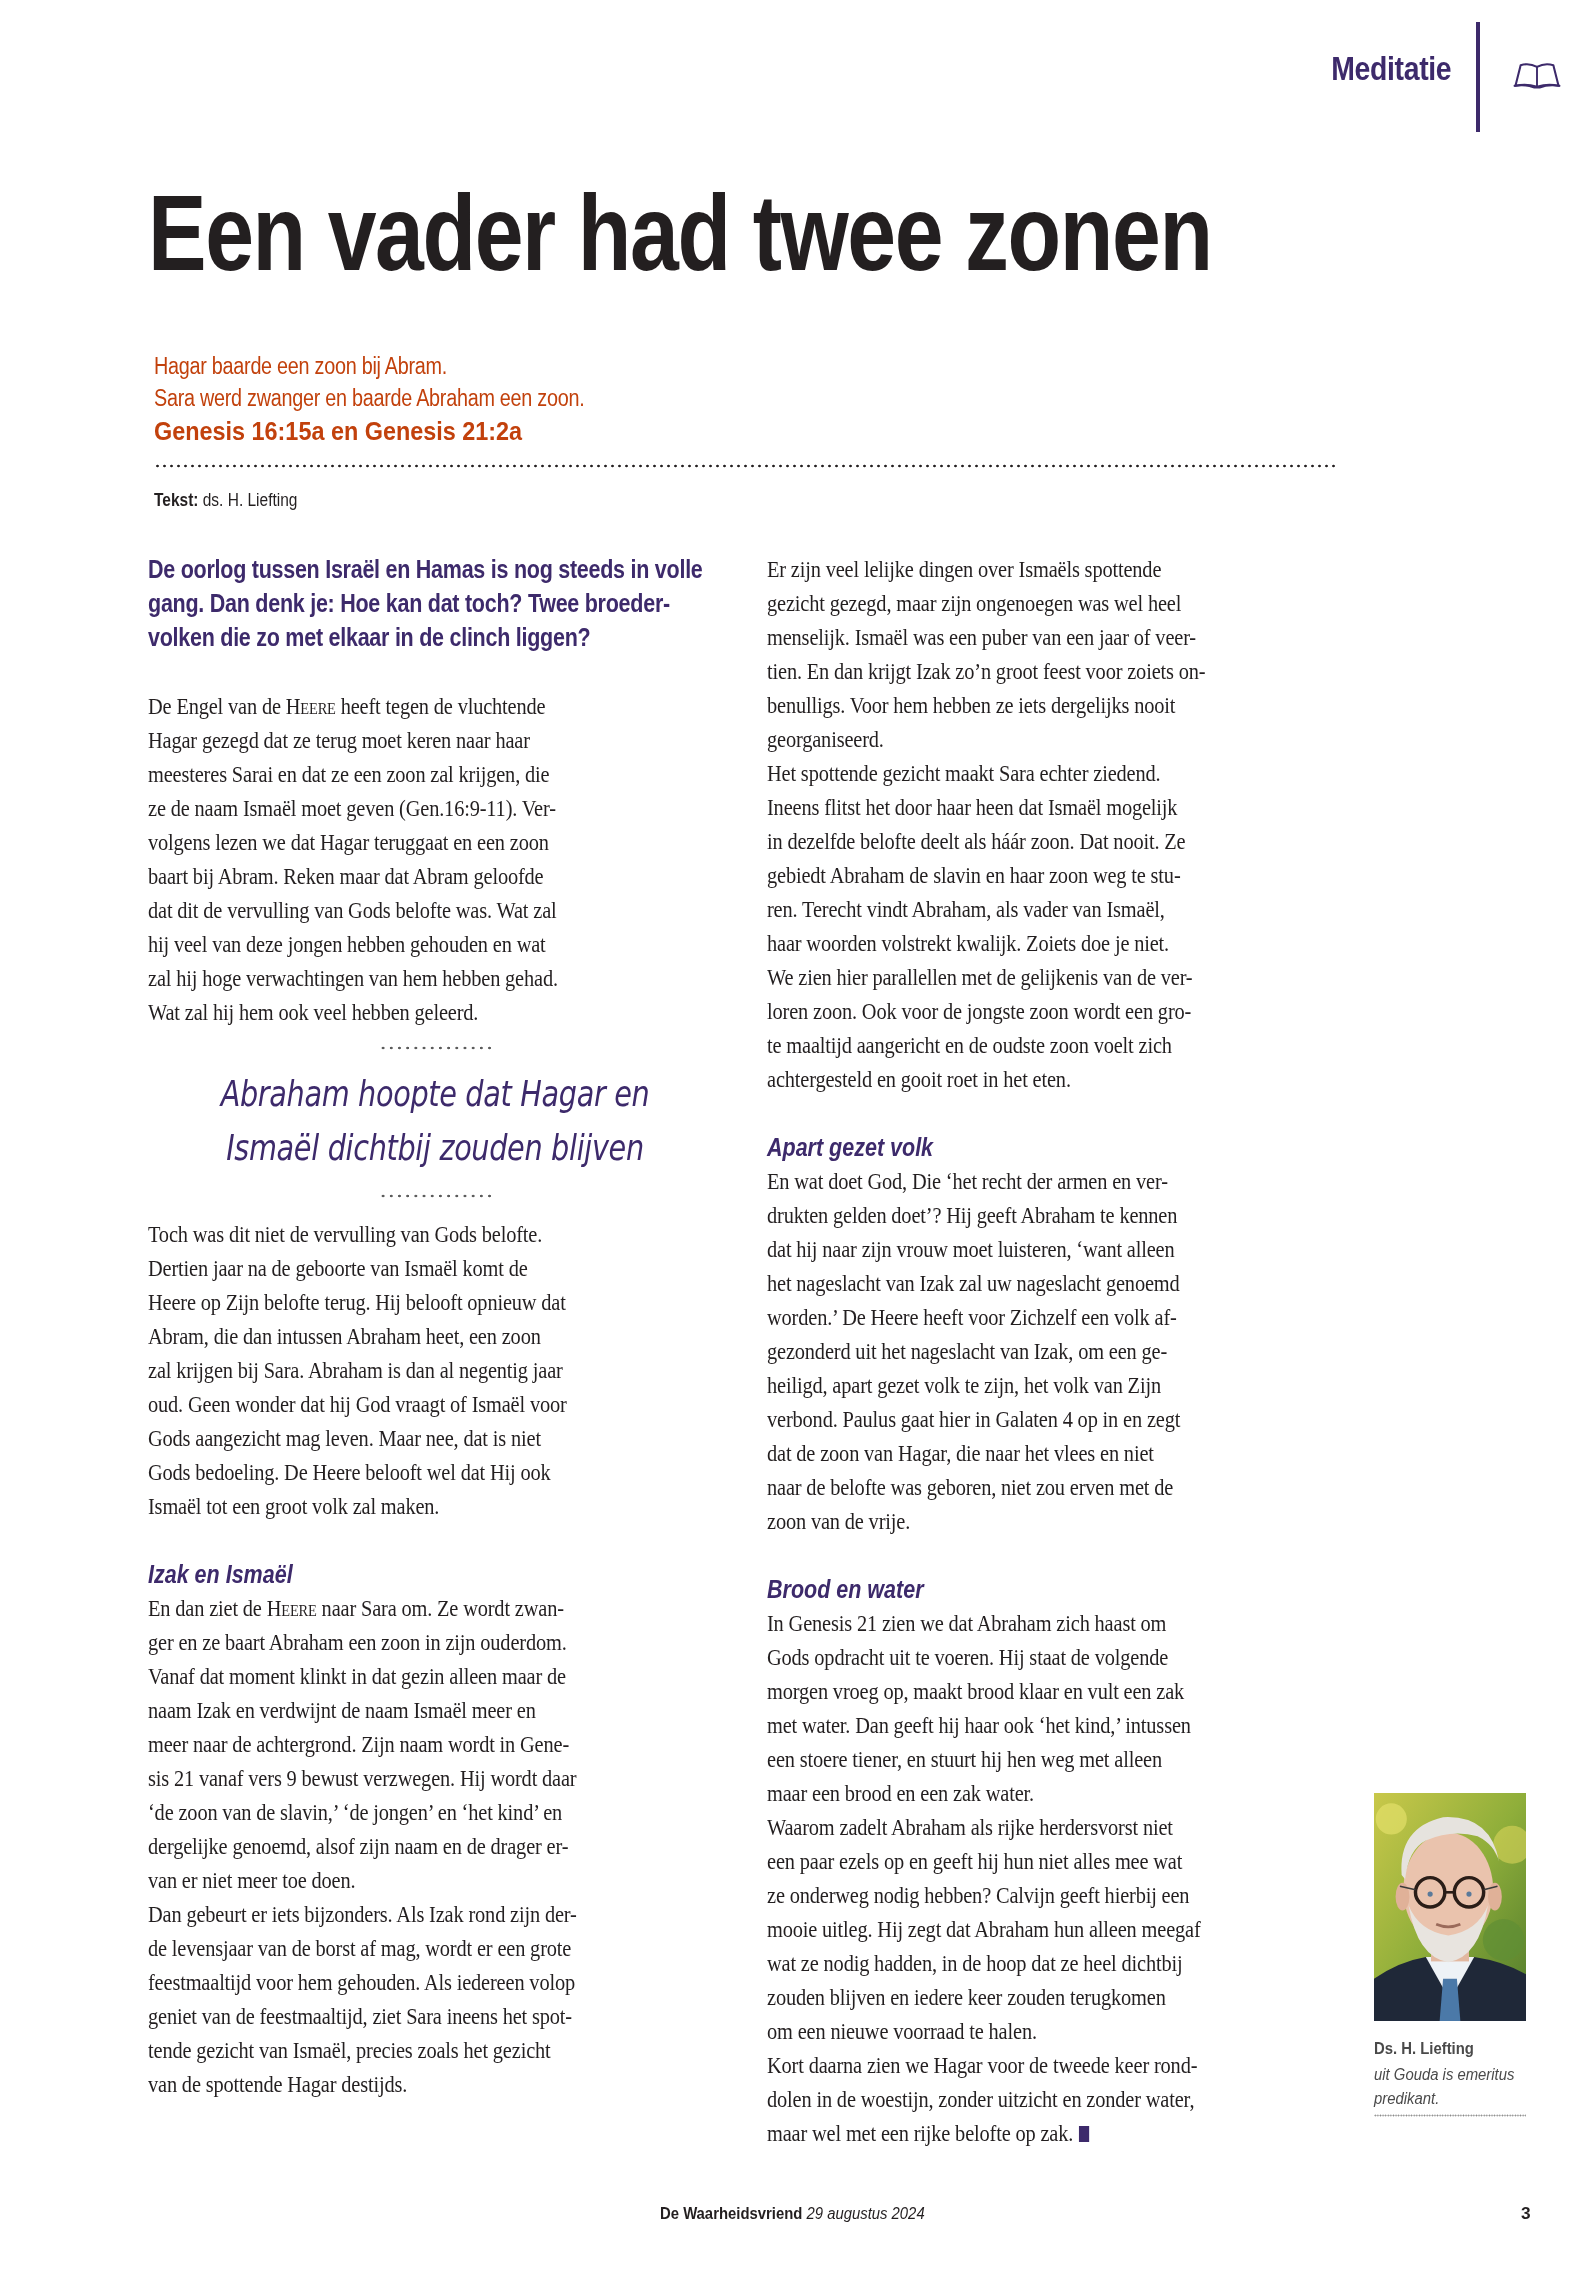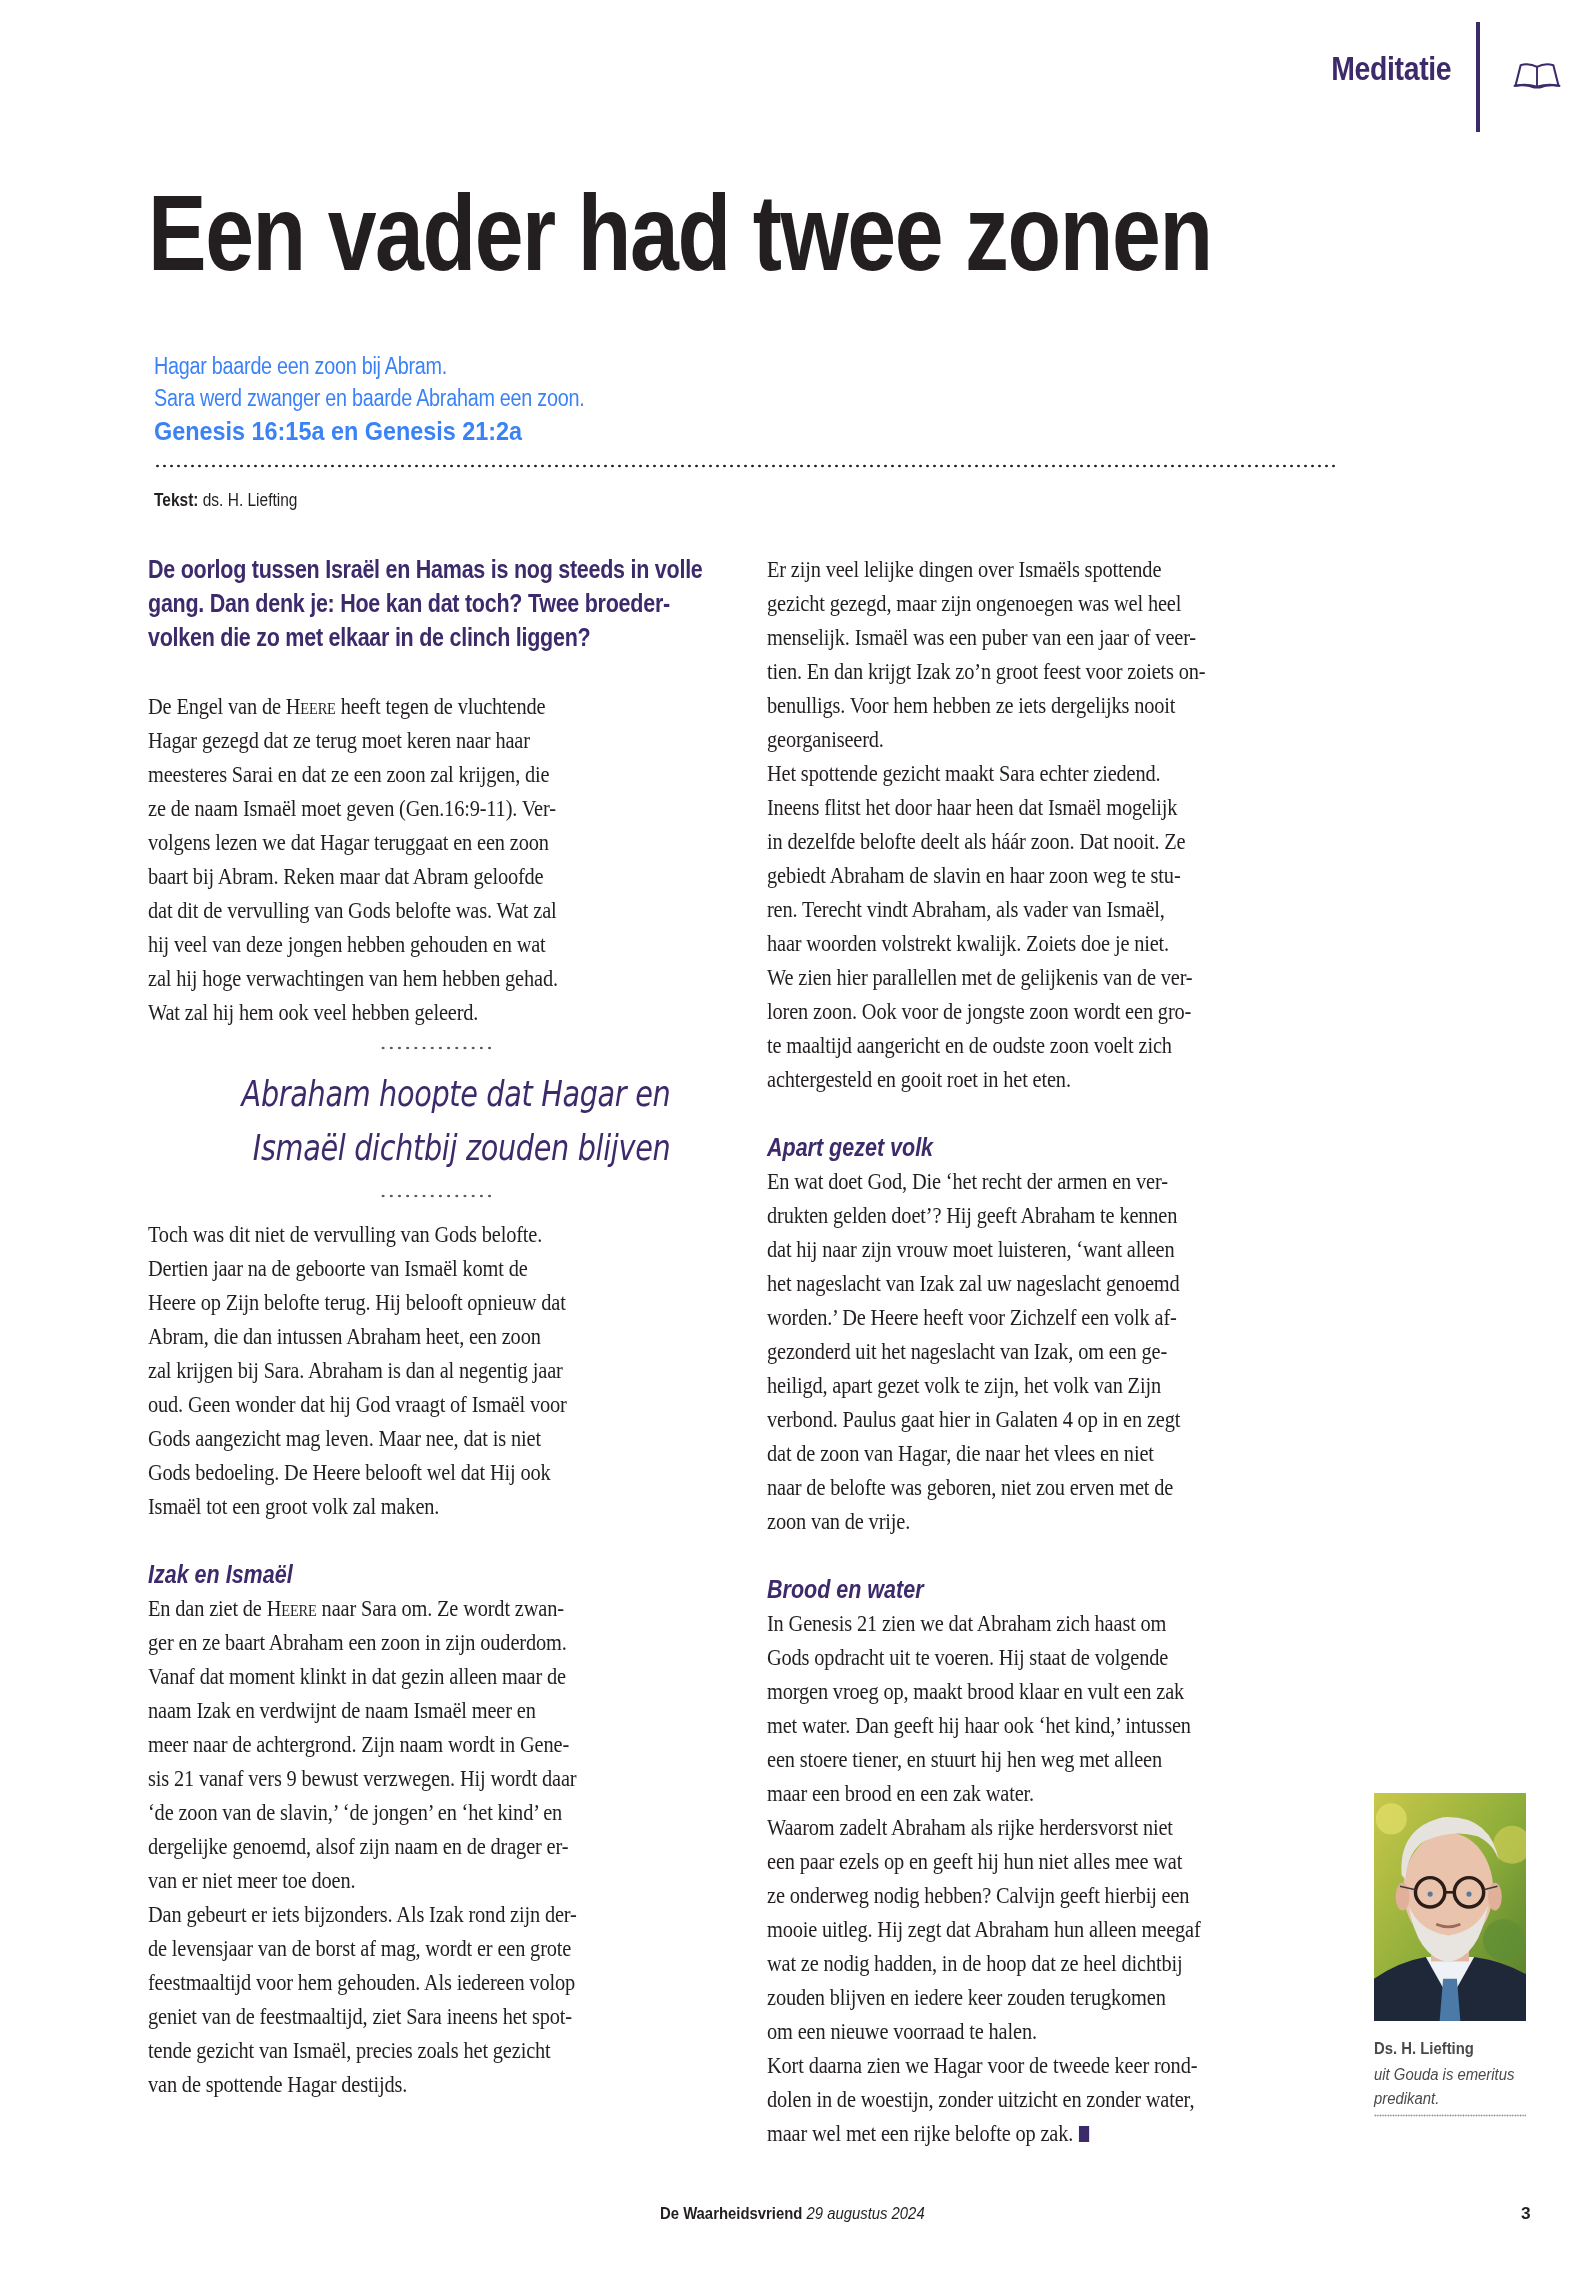--- a/index.html
+++ b/index.html
@@ -11,21 +11,21 @@
     transform: scaleX(0.86); transform-origin: right center; letter-spacing: -0.4px; }
   #section-divider { position: absolute; left: 1476px; top: 21.6px; width: 3.5px; height: 110px; background: #3d2a6b; }
   #book-icon { position: absolute; left: 1512px; top: 60px; width: 50px; height: 31px; }
 
   
   #page-title { position: absolute; left: 148px; top: 173px; margin: 0;
     font-family: "Liberation Sans", sans-serif; font-weight: bold; font-size: 107px; line-height: 121px;
     color: #231f20; transform: scaleX(0.82); transform-origin: left center; letter-spacing: -1.7px; white-space: nowrap; }
 
   
-  #intro { position: absolute; left: 154px; top: 350px; color: #3b82f6; font-family: "Liberation Sans", sans-serif; }
+  #intro { position: absolute; left: 154px; top: 350px; color: #c2410c; font-family: "Liberation Sans", sans-serif; }
   #intro .verse { font-size: 23px; line-height: 32px; transform: scaleX(0.86); transform-origin: left center; white-space: nowrap; letter-spacing: -0.3px; }
   #intro .ref { font-size: 26px; line-height: 35px; font-weight: bold; transform: scaleX(0.9); transform-origin: left center; white-space: nowrap; }
 
   #intro-divider { position: absolute; left: 154px; top: 464px; width: 1184px; height: 3.5px;
     background-image: radial-gradient(circle, #231f20 1px, transparent 1.4px);
     background-size: 7px 3.5px; background-repeat: repeat-x; }
 
   #byline { position: absolute; left: 154px; top: 490px; font-family: "Liberation Sans", sans-serif; font-size: 18px; color: #231f20;
     transform: scaleX(0.86); transform-origin: left center; white-space: nowrap; }
   #byline b { font-weight: bold; }
@@ -39,21 +39,21 @@
     margin: 0 0 35px 0; width: 664px; transform: scaleX(0.86); transform-origin: left top; letter-spacing: -0.3px; }
   .body { font-family: "Liberation Serif", serif; font-size: 24px; line-height: 34px; color: #231f20; margin: 0; width: 673px;
     transform: scaleX(0.85); transform-origin: left top; letter-spacing: -0.2px; }
   .line { display: block; white-space: nowrap; }
   .sc { font-variant: small-caps; }
   .sub-head { font-family: "Liberation Sans", sans-serif; font-style: italic; font-weight: bold; color: #3d2a6b; font-size: 25px; line-height: 34px;
     margin: 0; transform: scaleX(0.86); transform-origin: left top; white-space: nowrap; }
   .gap { height: 34px; }
 
   
-  #pullquote { position: relative; width: 574px; margin: 17.3px 0 19px 0; text-align: right; }
+  #pullquote { position: relative; width: 574px; margin: 17.3px 0 19px 0; text-align: center; }
   #pullquote .dots { width: 112px; height: 3.5px; margin: 0 auto;
     background-image: radial-gradient(circle, #5a5a5a 1px, transparent 1.4px);
     background-size: 8.2px 3.5px; background-repeat: repeat-x; }
   #pullquote .quote { font-family: "DejaVu Sans", sans-serif; font-style: italic; font-weight: normal; color: #3d2a6b;
     font-size: 35px; line-height: 54px; margin: 17.3px 0 19px 0; transform: scaleX(0.82); letter-spacing: -0.4px; white-space: nowrap; }
 
   .end-mark { display: inline-block; width: 12px; height: 15.5px; background: #3d2a6b; margin-left: 7px; vertical-align: -0.9px; }
 
   
   #author-photo { position: absolute; left: 1374px; top: 1793px; width: 152px; height: 228px; overflow: hidden; }

